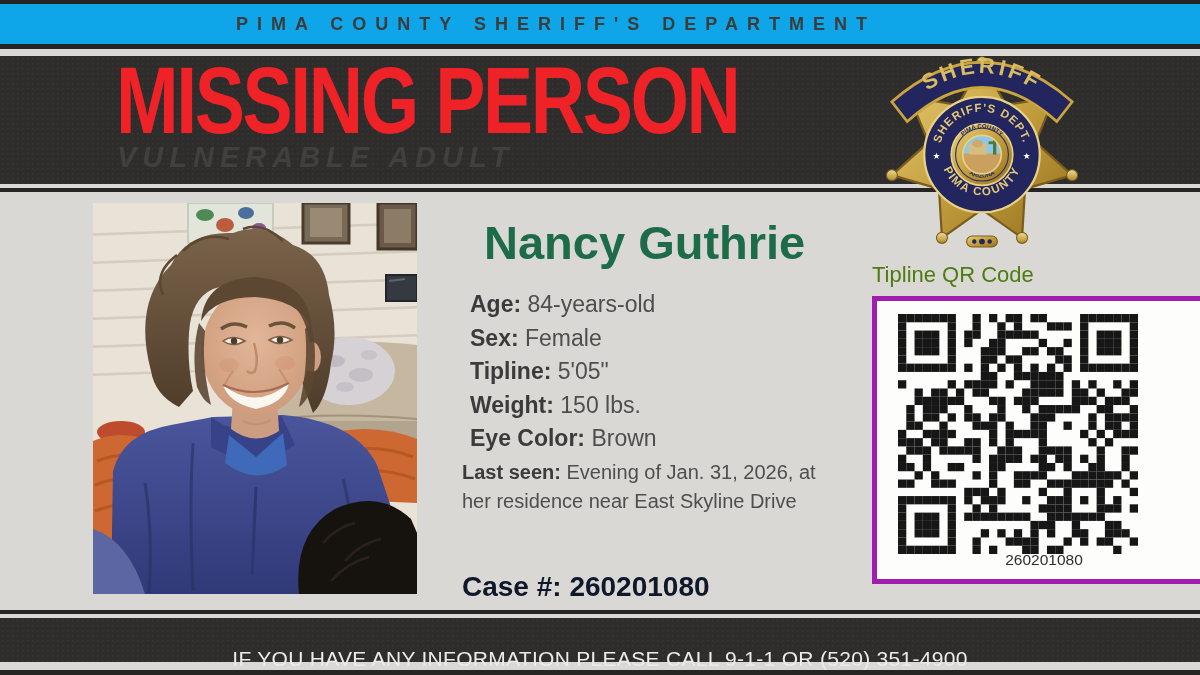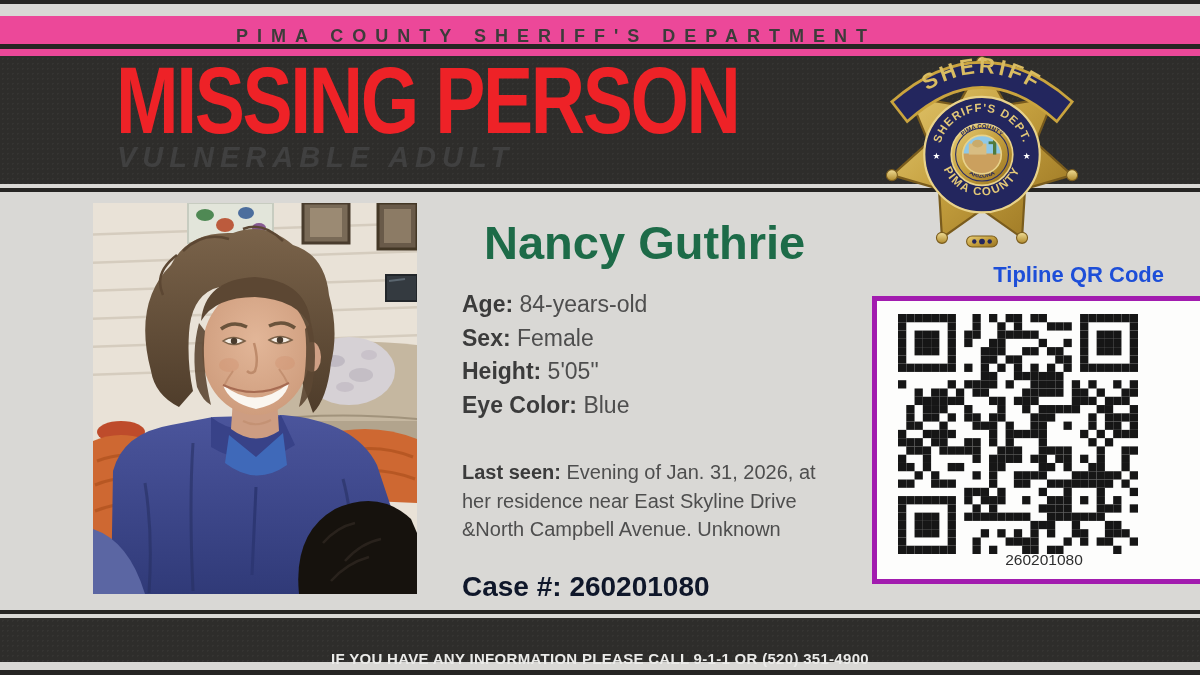--- a/index.html
+++ b/index.html
@@ -4,21 +4,21 @@
 <style>
   html,body{margin:0;padding:0;background:#888;}
   .poster{
     position:relative;width:1200px;height:675px;overflow:hidden;
     background:#d9d8d5;
     font-family:"Liberation Sans","DejaVu Sans",sans-serif;
   }
   .abs{position:absolute;}
   
   .rule{left:0;width:1200px;background:#262523;}
-  .band-light{left:0;width:1200px;background:#ec4899;margin-top:12px;}
+  .band-light{left:0;width:1200px;background:#0ea5e9;}
   .band-dark{
     left:0;width:1200px;background:#2e2d2b;
     background-image:radial-gradient(rgba(255,255,255,.035) 1px, transparent 1px);
     background-size:5px 5px;
   }
   .dept-band{
     top:4px;height:40px;display:flex;align-items:center;justify-content:center;
     padding-right:88px;box-sizing:border-box;
   }
   .dept-title{
@@ -35,50 +35,50 @@
     letter-spacing:6px;color:#404040;white-space:nowrap;
   }
   
   .photo-frame{left:93px;top:203px;width:324px;height:391px;overflow:hidden;}
   .photo-frame svg{display:block;filter:blur(.4px) saturate(.95);}
   
   .person-name{
     left:452px;top:215px;font-size:47px;font-weight:bold;color:#1d6b48;white-space:nowrap;margin-left:32px;
   }
   .details{left:462px;top:291px;font-size:23px;color:#4e4e4e;}
-  .detail-row{height:33.5px;white-space:nowrap;}
+  .detail-row{height:33.5px;white-space:nowrap;margin-left:8px;}
   .detail-label{font-weight:bold;color:#3b3b3b;}
   .lastseen{left:462px;top:458px;font-size:20px;line-height:28.5px;color:#4e4e4e;}
   .lastseen div{white-space:nowrap;}
   .lastseen .detail-label{font-weight:bold;}
   .case-line{
     left:462px;top:571px;font-size:28px;font-weight:bold;color:#0f172a;white-space:nowrap;
   }
   
   .qr-title{
-    left:872px;top:262px;width:292px;text-align:right;
-    font-size:22px;font-weight:bold;color:#1d4ed8;
+    left:872px;top:262px;width:292px;text-align:left;
+    font-size:22px;font-weight:normal;color:#4d7c0f;
   }
   .qr-box{
     left:872px;top:296px;width:344px;height:288px;box-sizing:border-box;
     background:#fdfdfc;border:5px solid #a21caf;
   }
   .qr-box svg{position:absolute;left:21px;top:13px;}
   .qr-caption{
     position:absolute;left:0;top:250px;width:100%;text-align:center;
     font-size:15.5px;color:#2f2f2f;
   }
   
   .badge{left:872px;top:20px;width:220px;height:234px;}
   
   .footer-band{
     top:618px;height:44px;display:flex;align-items:center;justify-content:center;
   }
   .footer-text{
-    font-size:15px;font-weight:bold;letter-spacing:.3px;color:#ebebe9;white-space:nowrap;margin-top:37px;
+    font-size:21px;font-weight:normal;letter-spacing:.3px;color:#ebebe9;white-space:nowrap;margin-top:37px;
   }
 </style>
 </head>
 <body>
 
 <div class="poster">
 
   <div class="abs rule" style="top:0;height:4px;"></div>
   <div class="abs band-light dept-band">
     <span class="dept-title">PIMA COUNTY SHERIFF'S DEPARTMENT</span>
@@ -182,28 +182,28 @@
         <path d="M230,340 Q244,324 262,320 M252,358 Q268,340 288,336 M238,378 Q254,360 276,354" stroke="#2e2720" stroke-width="2.5" fill="none" opacity=".8"></path>
       </g>
     </svg>
   </div>
 
   <div class="abs person-name">Nancy Guthrie</div>
 
   <div class="abs details">
     <div class="detail-row"><span class="detail-label">Age:</span> <span>84-years-old</span></div>
     <div class="detail-row"><span class="detail-label">Sex:</span> <span>Female</span></div>
-    <div class="detail-row"><span class="detail-label">Height:</span> <span>5'05"</span></div>
-    <div class="detail-row"><span class="detail-label">Eye Color:</span> <span>Blue</span></div>
+    <div class="detail-row"><span class="detail-label">Tipline:</span> <span>5'05"</span></div>
+    <div class="detail-row"><span class="detail-label">Weight:</span> <span>150 lbs.</span></div>
+    <div class="detail-row"><span class="detail-label">Eye Color:</span> <span>Brown</span></div>
   </div>
 
   <div class="abs lastseen">
     <div><span class="detail-label">Last seen:</span> <span>Evening of Jan. 31, 2026, at</span></div>
     <div>her residence near East Skyline Drive</div>
-    <div>&amp;North Campbell Avenue. Unknown</div>
   </div>
 
   <div class="abs case-line">Case #: 260201080</div>
 
   <div class="abs qr-title">Tipline QR Code</div>
   <div class="abs qr-box">
     <svg id="qr-svg" width="240" height="240" viewBox="0 0 232 232">
         <rect x="0" y="0" width="8" height="8" fill="#161616"></rect>
         <rect x="8" y="0" width="8" height="8" fill="#161616"></rect>
         <rect x="16" y="0" width="8" height="8" fill="#161616"></rect>

